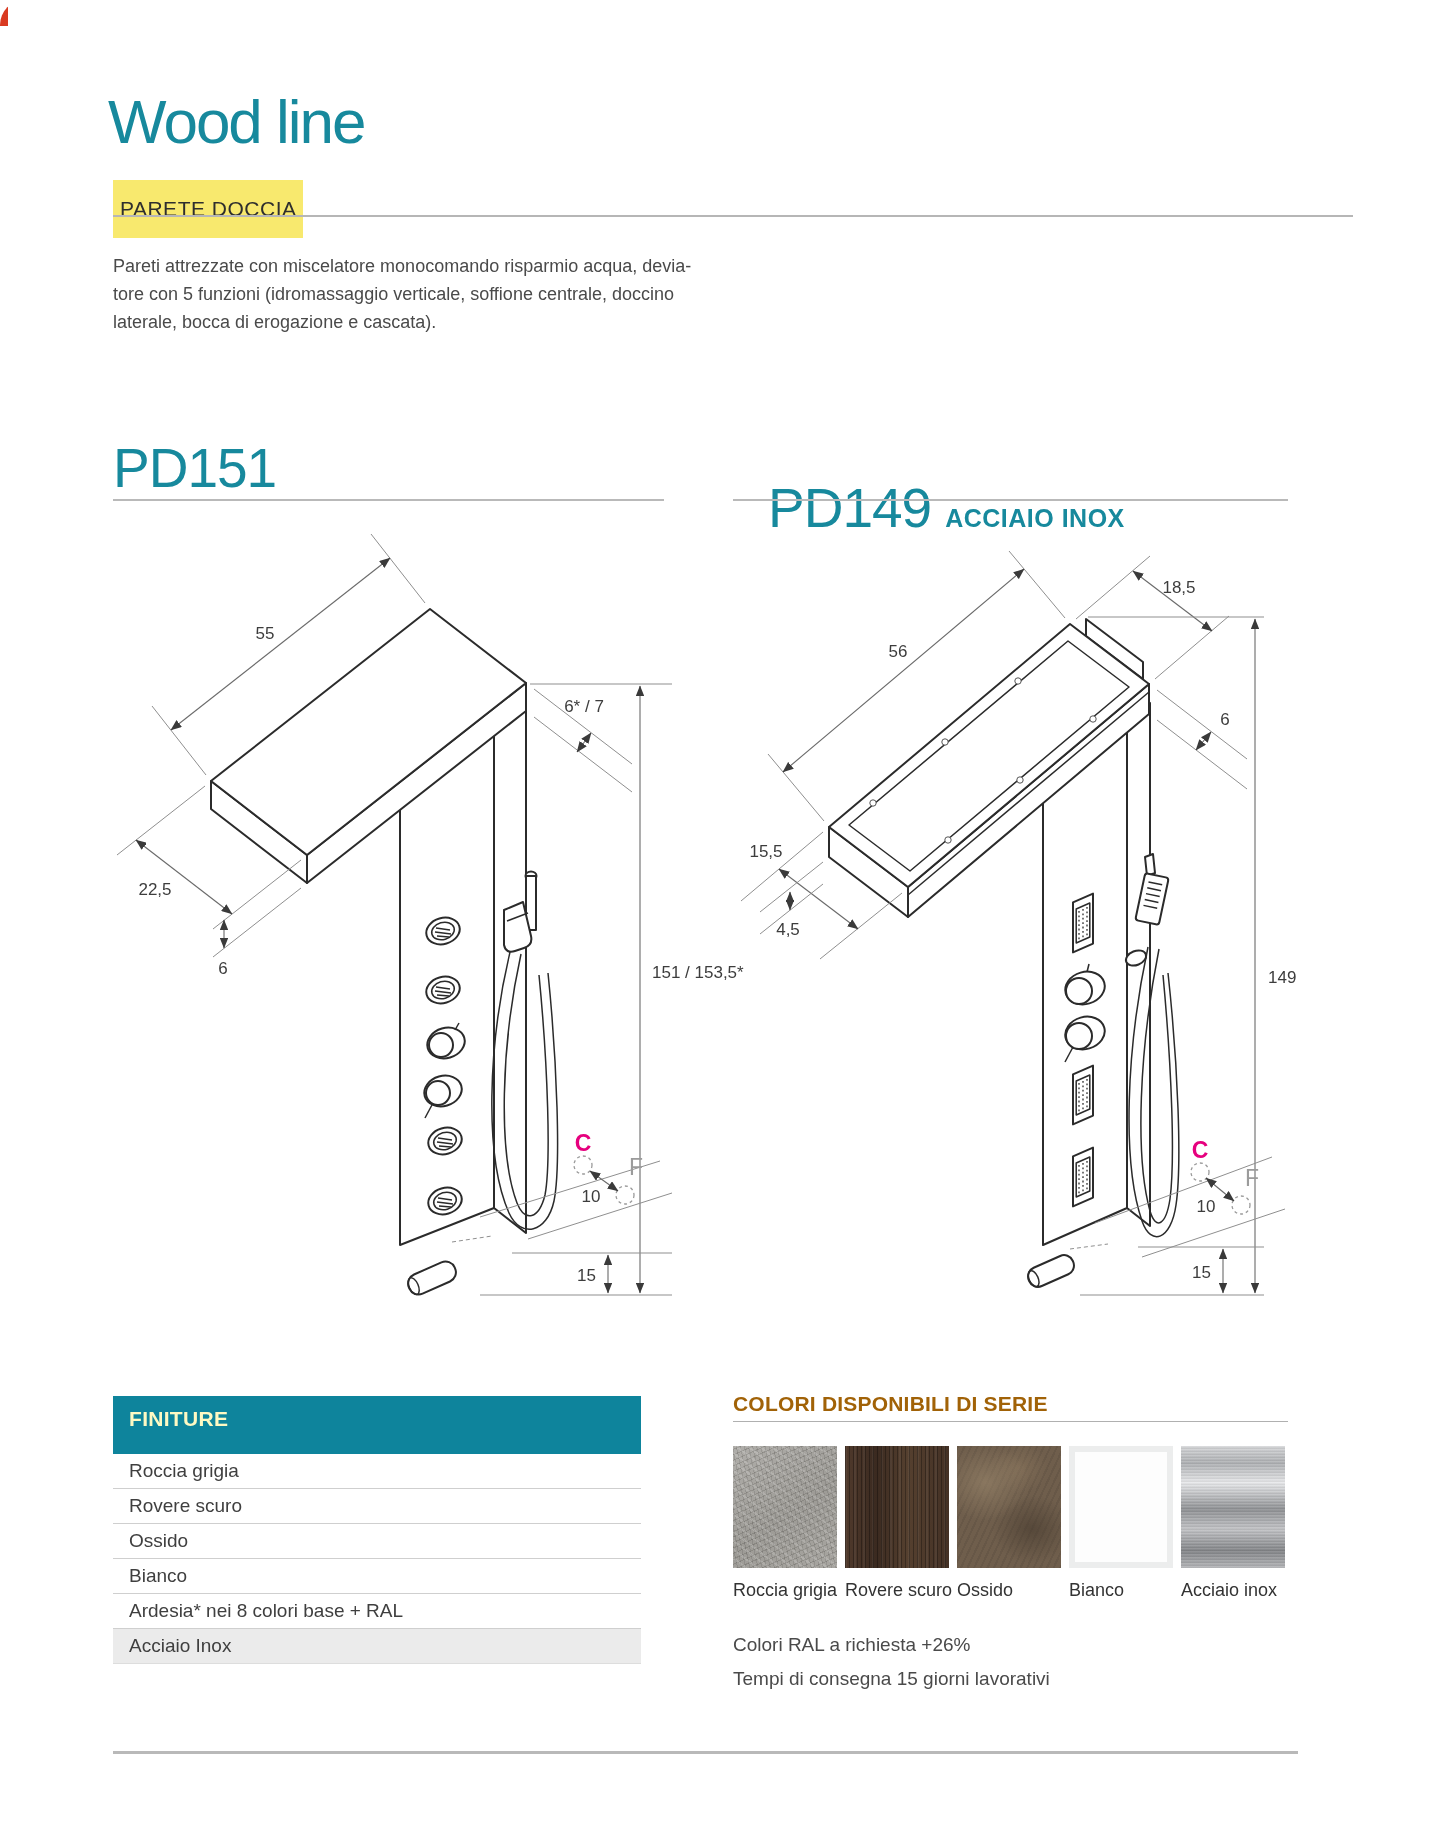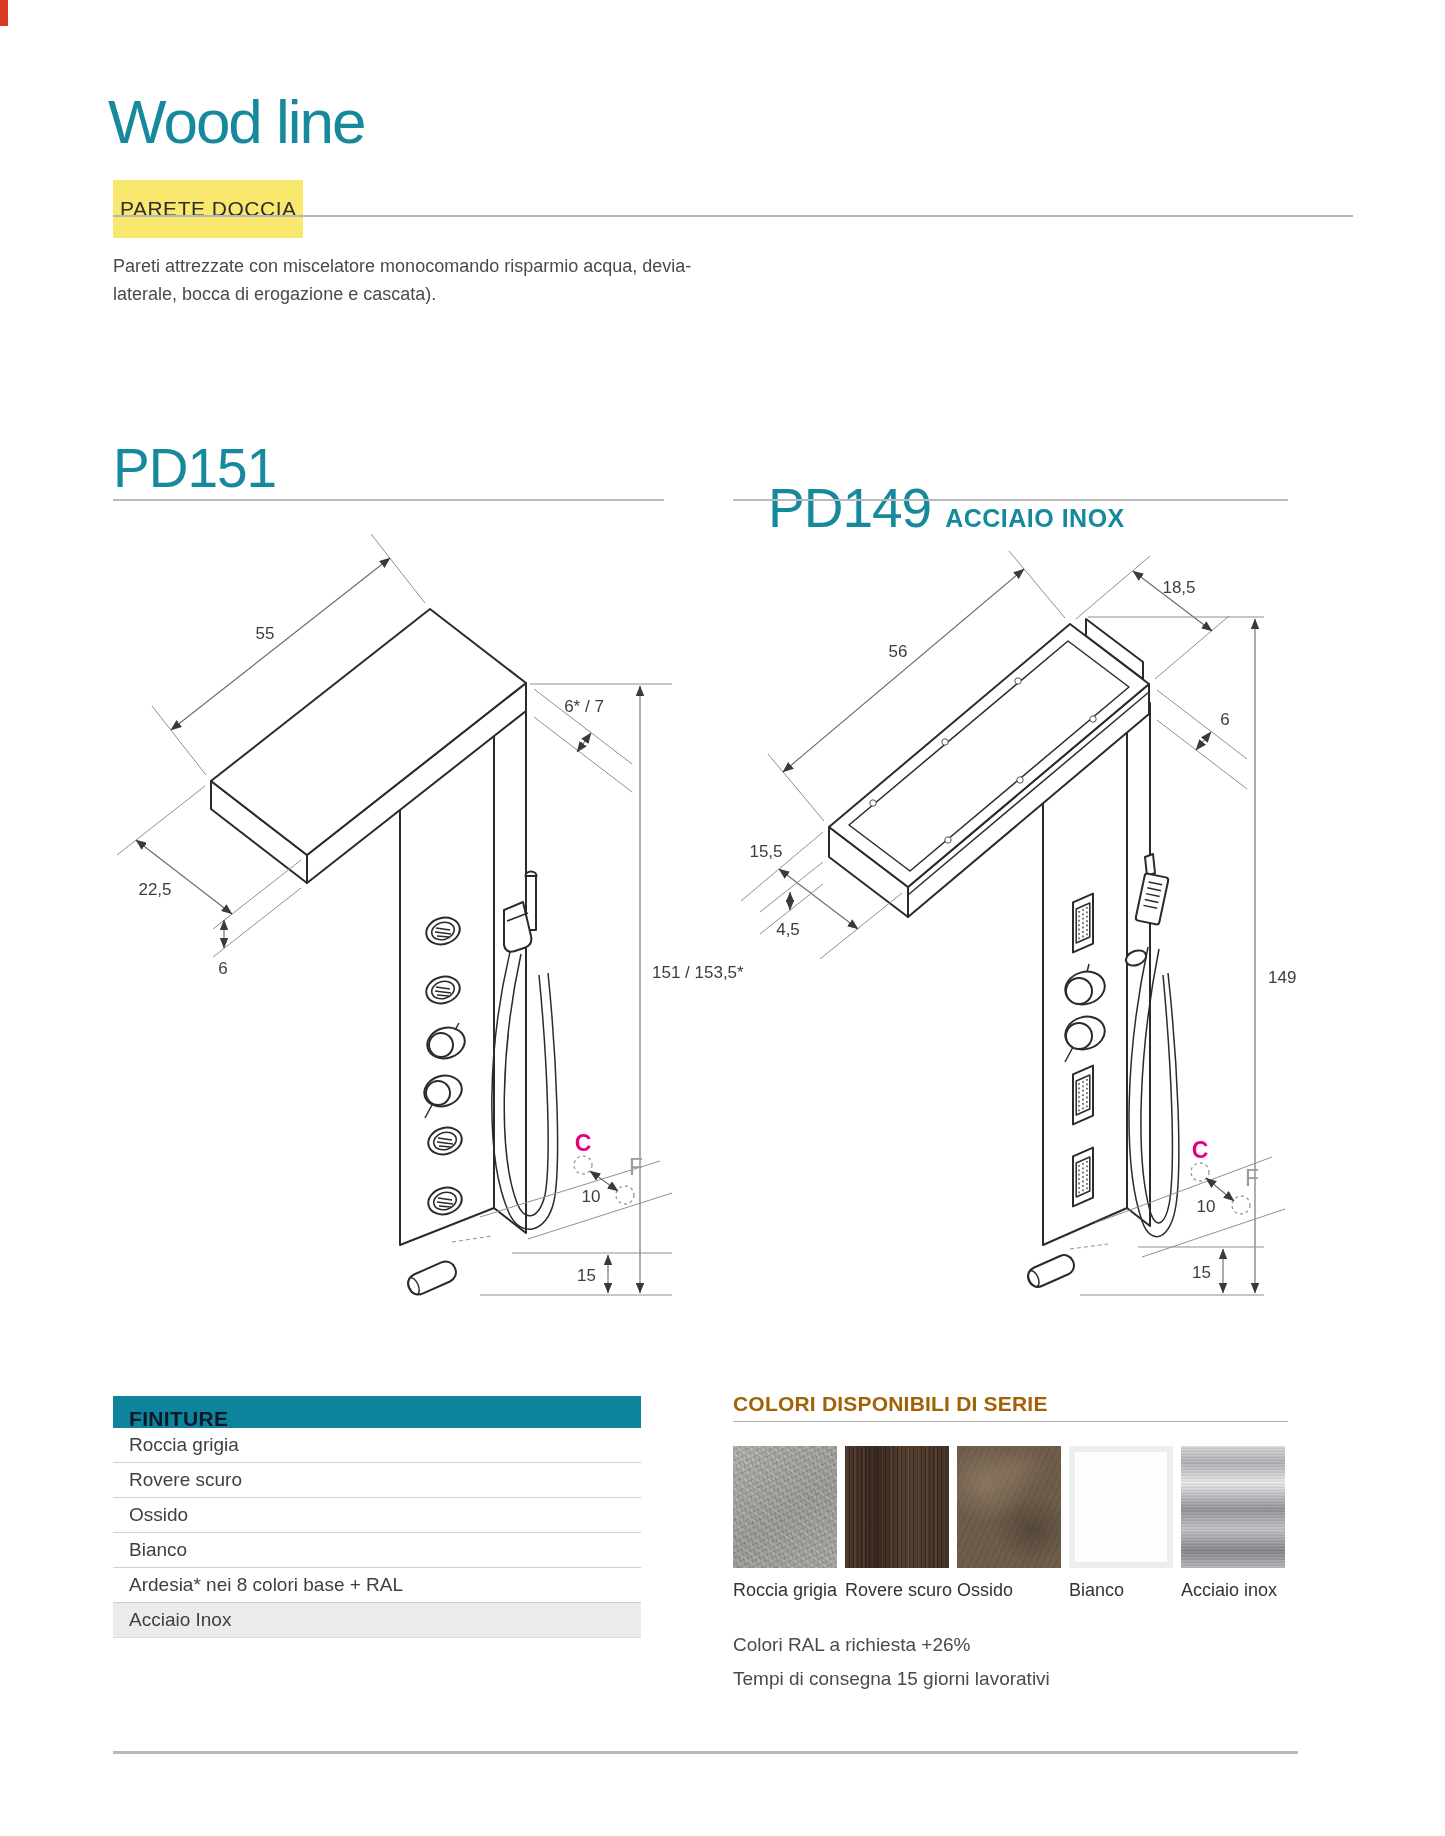--- a/index.html
+++ b/index.html
@@ -1,37 +1,37 @@
 <!DOCTYPE html>
 <html><head>
 <meta charset="utf-8">
 <style>
   html,body{margin:0;padding:0;background:#fff;}
   .page{position:relative;width:1445px;height:1836px;background:#fff;overflow:hidden;
-        font-family:"Liberation Sans",sans-serif;color:#3d3d3d;}
+        font-family:"Liberation Sans",sans-serif;color:#3d3d3d;border-radius:25px;}
   .abs{position:absolute;}
   .corner-mark{left:0;top:0;width:8px;height:26px;background:#d93a21;}
   .title{left:108px;top:86px;font-size:62px;letter-spacing:-2px;color:#17899d;}
   .badge{left:113px;top:180px;background:#f8e96e;color:#2e2e2e;font-size:21px;
          padding:17px 7px;letter-spacing:0.5px;}
   .header-rule{left:113px;top:215px;width:1240px;height:2px;background:#b6b6b6;}
   .desc{left:113px;top:236px;font-size:18px;line-height:28px;color:#4a4a4a;margin-top:16px;}
   .prod-head{font-size:55px;letter-spacing:-1px;color:#17899d;white-space:nowrap;}
   .prod-head .variant{font-size:25px;font-weight:bold;letter-spacing:0.5px;margin-left:14px;}
   .ph-1{left:113px;top:436px;text-align:center;}
   .ph-2{left:768px;top:438px;margin-top:38px;}
   .prod-rule{height:2px;background:#b9b9b9;top:499px;}
   .pr-1{left:113px;width:551px;}
   .pr-2{left:733px;width:555px;}
   .svg-wrap{pointer-events:none;}
 
   
   .fin-table{left:113px;top:1396px;width:528px;}
-  .fin-header{background:#0e849c;color:#0f172a;font-weight:bold;font-size:21px;
-              height:32px;line-height:46px;padding-left:16px;letter-spacing:0.3px;}
+  .fin-header{background:#0e849c;color:#fef9c3;font-weight:bold;font-size:21px;
+              height:58px;line-height:46px;padding-left:16px;letter-spacing:0.3px;}
   .fin-row{height:34px;line-height:34px;font-size:19px;color:#3f3f3f;
            padding-left:16px;border-bottom:1px solid #cfcfcf;background:#fff;}
   .fin-row.alt{background:#ebebeb;border-bottom:1px solid #ddd;}
 
   
   .col-heading{left:733px;top:1392px;font-size:21px;font-weight:bold;color:#a16207;letter-spacing:0.2px;}
   .col-rule{left:733px;top:1421px;width:555px;height:1px;background:#b0b0b0;}
   .swatches{left:733px;top:1446px;display:flex;gap:8px;}
   .swatch-item{width:104px;}
   .swatch{width:104px;height:122px;box-sizing:border-box;}
@@ -77,20 +77,21 @@
 <div class="page">
 
   <div class="abs corner-mark"></div>
 
   <div class="abs title">Wood line</div>
   <div class="abs badge">PARETE DOCCIA</div>
   <div class="abs header-rule"></div>
 
   <div class="abs desc">
     <div>Pareti attrezzate con miscelatore monocomando risparmio acqua, devia-</div>
+    <div>tore con 5 funzioni (idromassaggio verticale, soffione centrale, doccino</div>
     <div>laterale, bocca di erogazione e cascata).</div>
   </div>
 
   <div class="abs prod-head ph-1">
     <span>PD151</span><span class="variant"></span>
   </div>
   <div class="abs prod-rule pr-1"></div>
 
   <div class="abs prod-head ph-2">
     <span>PD149</span><span class="variant">ACCIAIO INOX</span>

